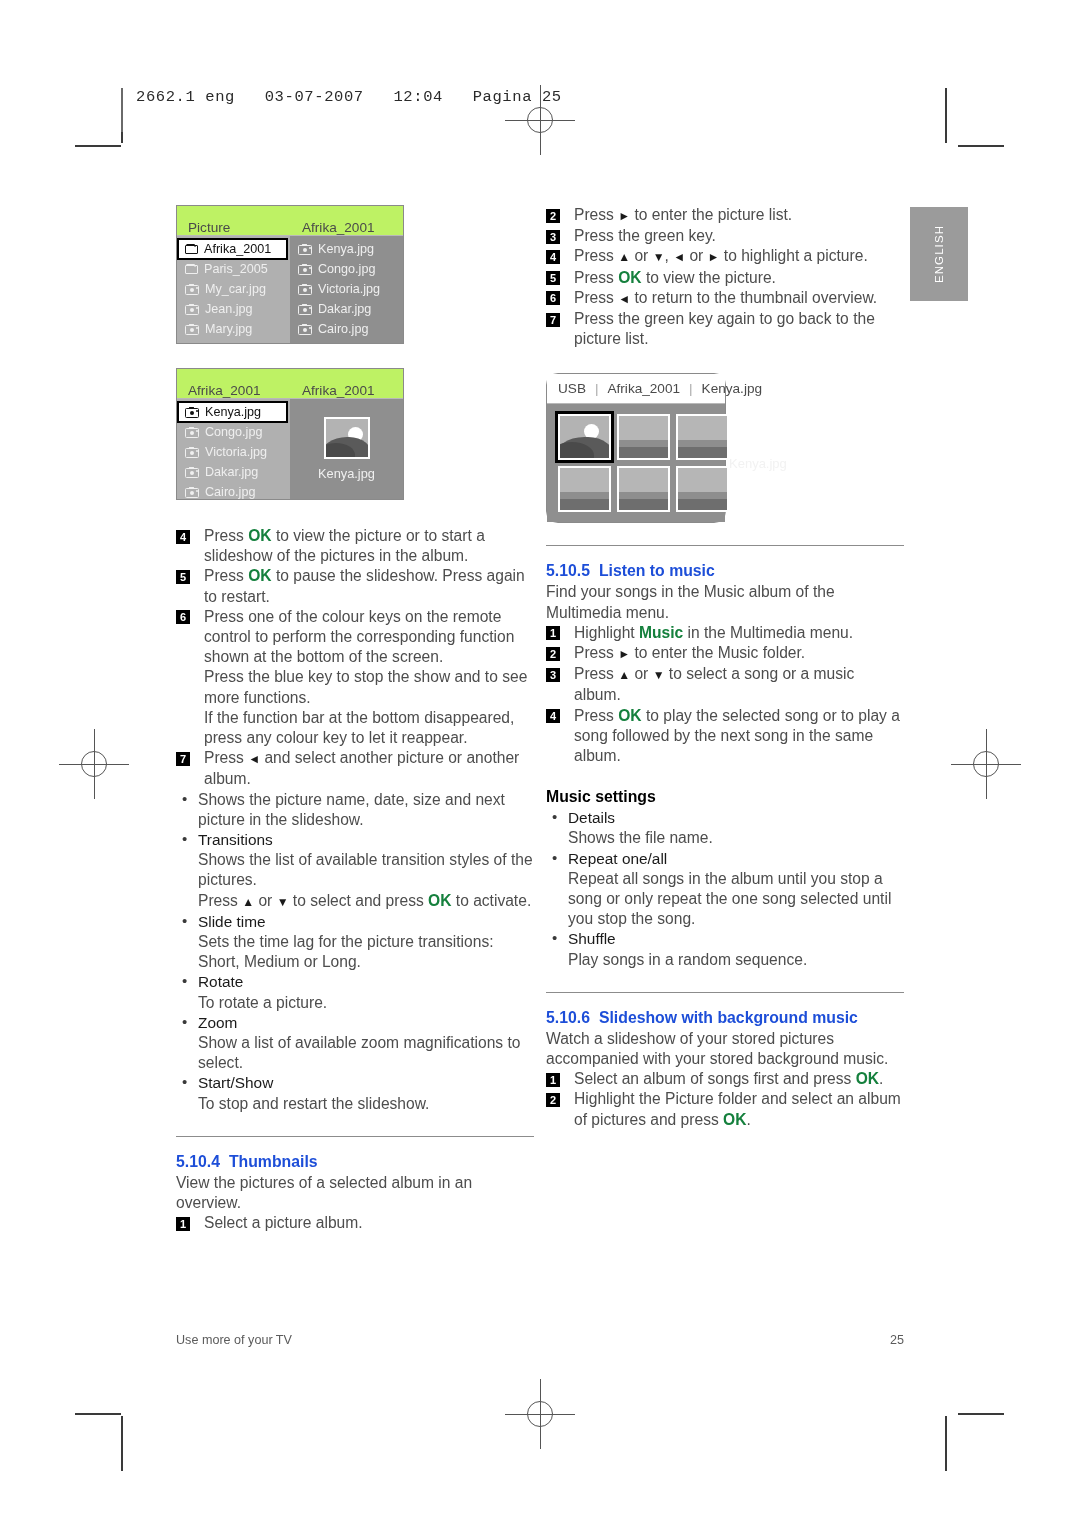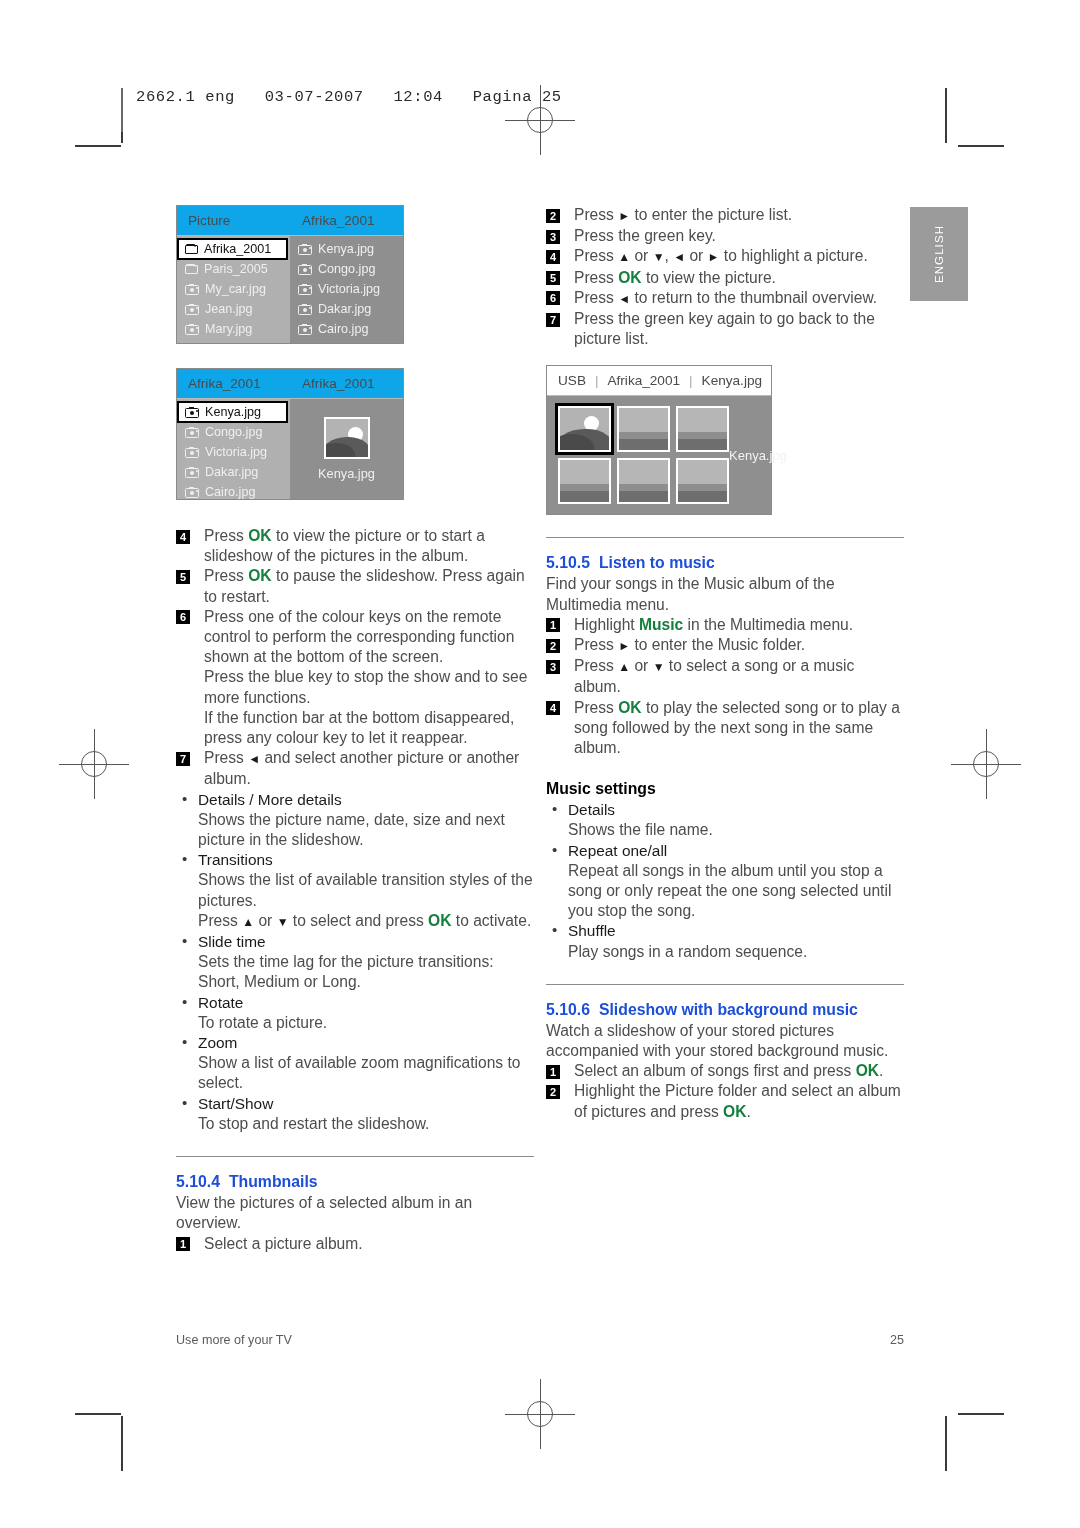--- a/index.html
+++ b/index.html
@@ -113,22 +113,22 @@
   .sec-num { margin-right: 9px; }
   .rule { height: 1px; background: #8c8c8c; width: 100%; }
 
   
   .shot {
     border: 1px solid #8a8a8a;
     background: #fff;
     position: relative;
   }
   .shot-head {
-    display: flex; height: 30px; align-items: center;
-    background: #0ea5e9;
+    display: flex; height: 30px; align-items: flex-end;
+    background: #bef264;
     border-bottom: 1px solid #b9b9b9;
   }
   .shot-head .hl { width: 50%; padding-left: 11px; font-size: 13.6px; color: #4a4a4a; }
   .shot-head .hr { width: 50%; padding-left: 12px; font-size: 13.6px; color: #4a4a4a; }
   .shot-body { display: flex; }
   .pane-left  { width: 50%; background: #b0b0b0; }
   .pane-right { width: 50%; background: #8f8f8f; }
   .row {
     height: 20px; display: flex; align-items: center;
     padding-left: 8px; gap: 6px;
@@ -447,21 +447,20 @@
       </li>
       <li class="step">
         <span class="num">7</span>
         Press <span class="arrow">◄</span> and select another picture or another album.
       </li>
     </ol>
 
     <ul class="bullets">
       <li class="bullet-item">
         <span class="dot">•</span>
-        <div class="bullet-title">Details / More details</div>
         <div class="bullet-desc">Shows the picture name, date, size and next picture in the slideshow.</div>
       </li>
       <li class="bullet-item">
         <span class="dot">•</span>
         <div class="bullet-title">Transitions</div>
         <div class="bullet-desc">Shows the list of available transition styles of the pictures.<br>Press <span class="arrow">▲</span> or <span class="arrow">▼</span> to select and press <b class="bold">OK</b> to activate.</div>
       </li>
       <li class="bullet-item">
         <span class="dot">•</span>
         <div class="bullet-title">Slide time</div>
@@ -519,21 +518,21 @@
       <li class="step">
         <span class="num">6</span>
         Press <span class="arrow">◄</span> to return to the thumbnail overview.
       </li>
       <li class="step">
         <span class="num">7</span>
         <span>Press the green key again to go back to the picture list.</span>
       </li>
     </ol>
 
-    <div class="shot" id="shot-thumbs" style="width:226px; margin-top:16px;">
+    <div class="shot" id="shot-thumbs" style="width:180px; margin-top:24px;border-radius:12px;">
       <div class="thumbs-head">
         <span>USB</span>
         <span class="sep">|</span>
         <span>Afrika_2001</span>
         <span class="sep">|</span>
         <span>Kenya.jpg</span>
       </div>
       <div class="thumbs-body">
         <div class="grid">
           <div class="cell sel">

